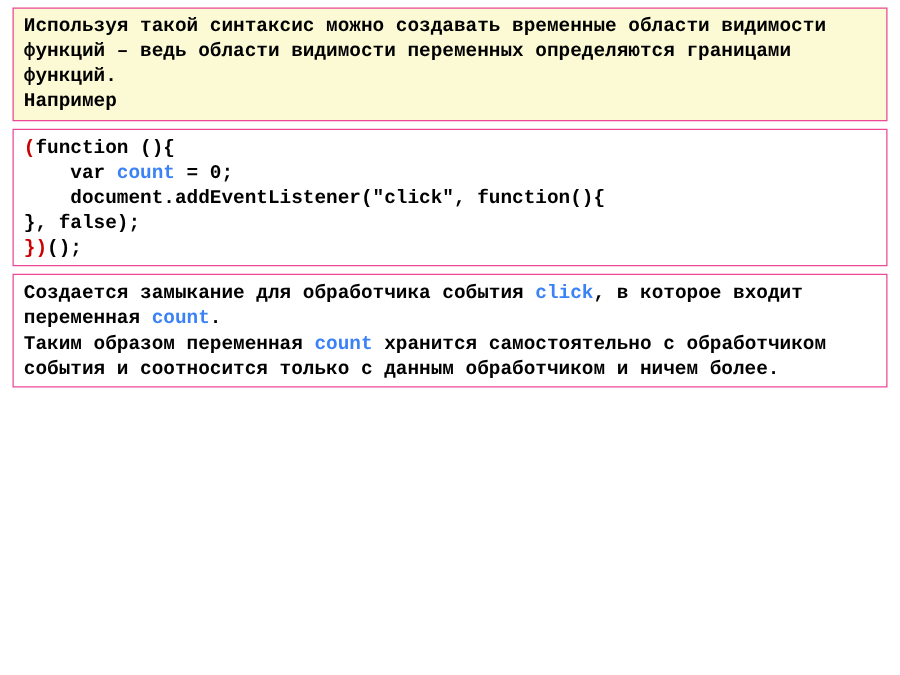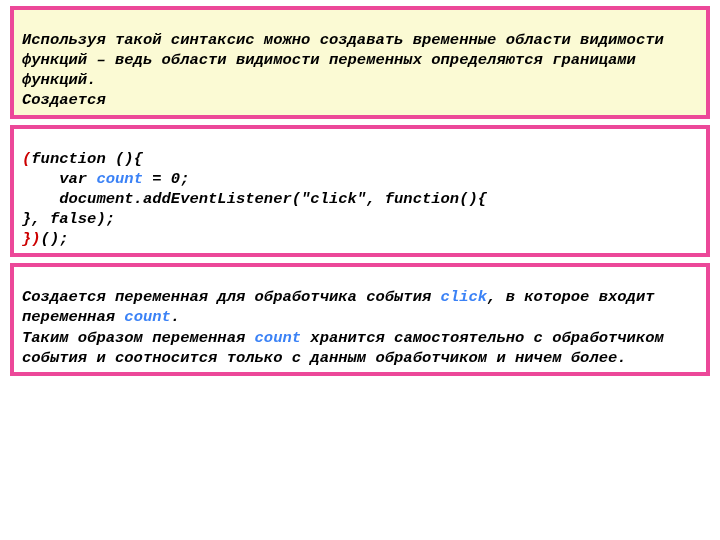--- a/index.html
+++ b/index.html
@@ -7,51 +7,50 @@
     padding: 0;
     width: 720px;
     height: 540px;
     background: #ffffff;
     font-family: "Courier New", Courier, monospace;
     font-size: 15.5px;
     line-height: 1.3;
     font-weight: bold;
   }
   .box {
-    border: 4px solid #ec4899;
+    border: 1px solid #ec4899;
     margin: 6px 10px 0 10px;
-    padding: 20px 8px 4px 8px;
+    padding: 4px 8px 4px 8px;
     box-sizing: border-box;
-    font-style: italic;
   }
   .intro {
     background: #fbfad4;
   }
   .code {
     background: #ffffff;
   }
   .outro {
     background: #ffffff;
   }
   .red { color: #cc0000; }
   .blue { color: #3b82f6; }
   .k { white-space: pre; }
 </style>
 </head>
 <body>
 
 <div class="box intro">
   <div>Используя такой синтаксис можно создавать временные области видимости функций – ведь области видимости переменных определяются границами функций.</div>
-  <div>Создается</div>
+  <div>Например</div>
 </div>
 
 <div class="box code">
   <div class="k"><span class="red">(</span><span>function (){</span></div>
   <div class="k"><span>    var </span><span class="blue">count</span><span> = 0;</span></div>
   <div class="k">    document.addEventListener("click", function(){</div>
   <div class="k">}, false);</div>
   <div class="k"><span class="red">})</span><span>();</span></div>
 </div>
 
 <div class="box outro">
-  <div><span>Создается переменная для обработчика события </span><span class="blue">click</span><span>, в которое входит переменная </span><span class="blue">count</span><span>.</span></div>
+  <div><span>Создается замыкание для обработчика события </span><span class="blue">click</span><span>, в которое входит переменная </span><span class="blue">count</span><span>.</span></div>
   <div><span>Таким образом переменная </span><span class="blue">count</span><span> хранится самостоятельно с обработчиком события и соотносится только с данным обработчиком и ничем более.</span></div>
 </div>
 
 </body></html>

